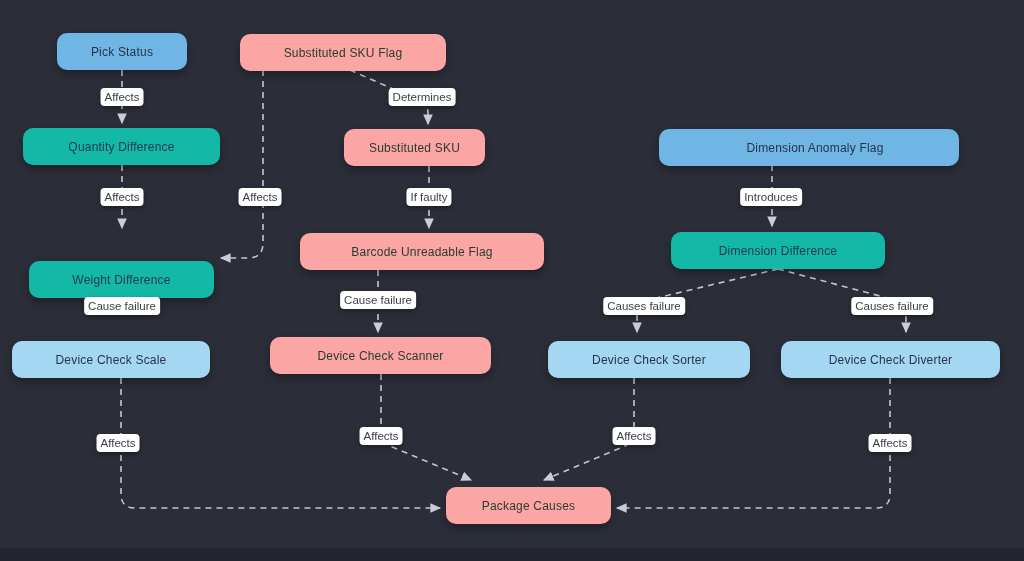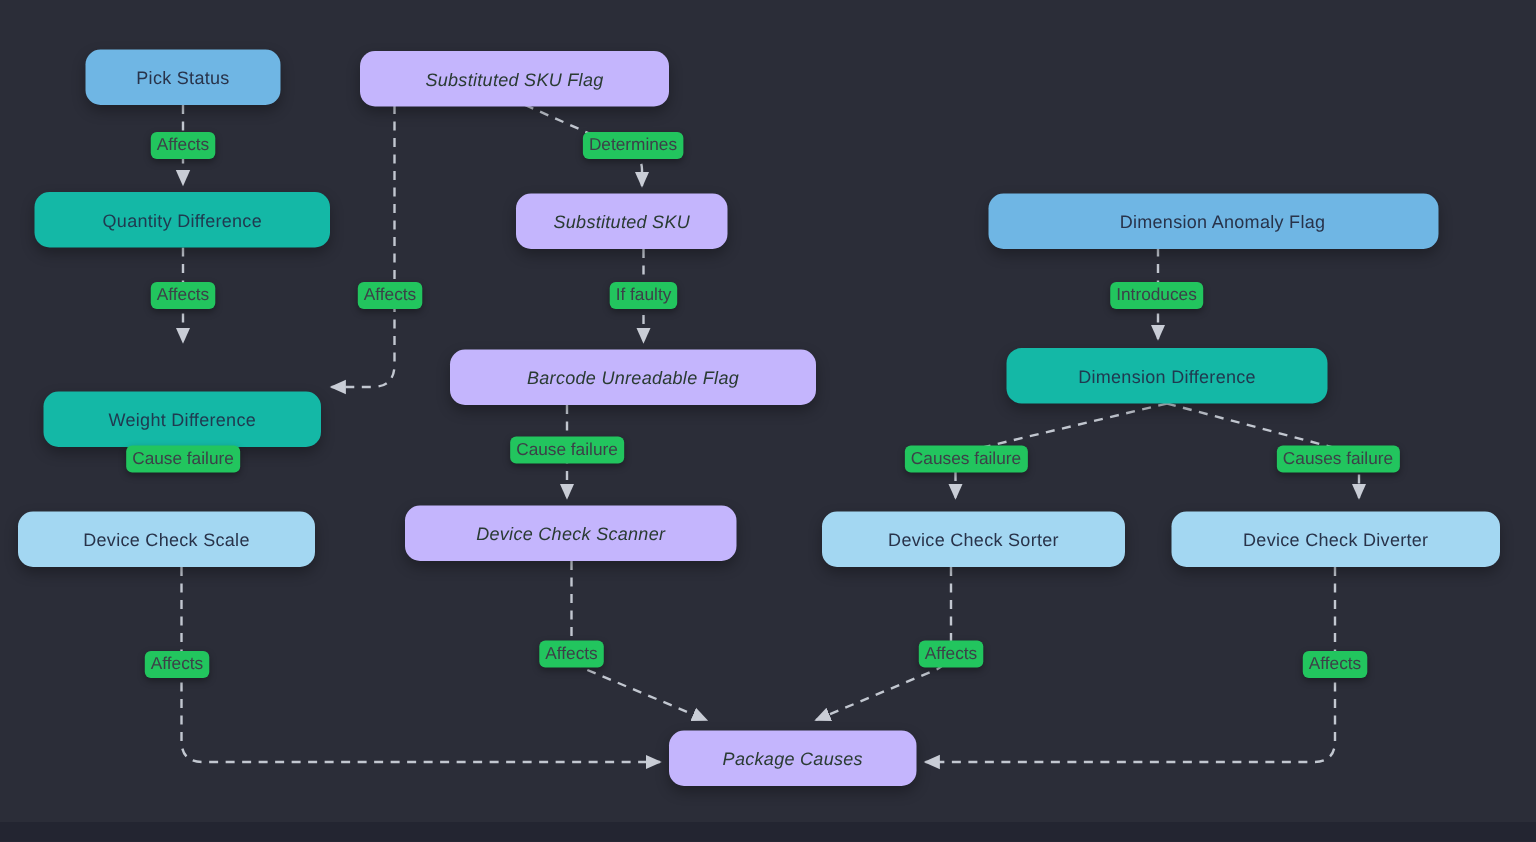--- a/index.html
+++ b/index.html
@@ -18,26 +18,26 @@
     border-radius:10px;
     font-size:12px;font-weight:500;letter-spacing:.2px;
     color:#28334a;
     box-shadow:0 4px 9px rgba(0,0,0,.30);
     cursor:pointer;
     white-space:nowrap;
   }
   .c-lightblue{background:#6fb6e4;}
   .c-blue{background:#14b8a6;color:#203a50;}
   .c-paleblue{background:#a3d7f2;}
-  .c-green{background:#c4b5fd;color:#2a3b33;font-style:italic;}
+  .c-green{background:#fca5a5;color:#2a3b33;}
 
   .edge-label{
     position:absolute;
     transform:translate(-50%,-50%);
-    background:#22c55e;
+    background:#ffffff;
     color:#3c4148;
     font-size:11.5px;font-weight:500;
     padding:3px 4px;
     border-radius:4px;
     box-shadow:0 2px 5px rgba(0,0,0,.35);
     white-space:nowrap;
   }
 
   #bottom-strip{
     position:absolute;left:0;bottom:0;width:1024px;height:13px;

